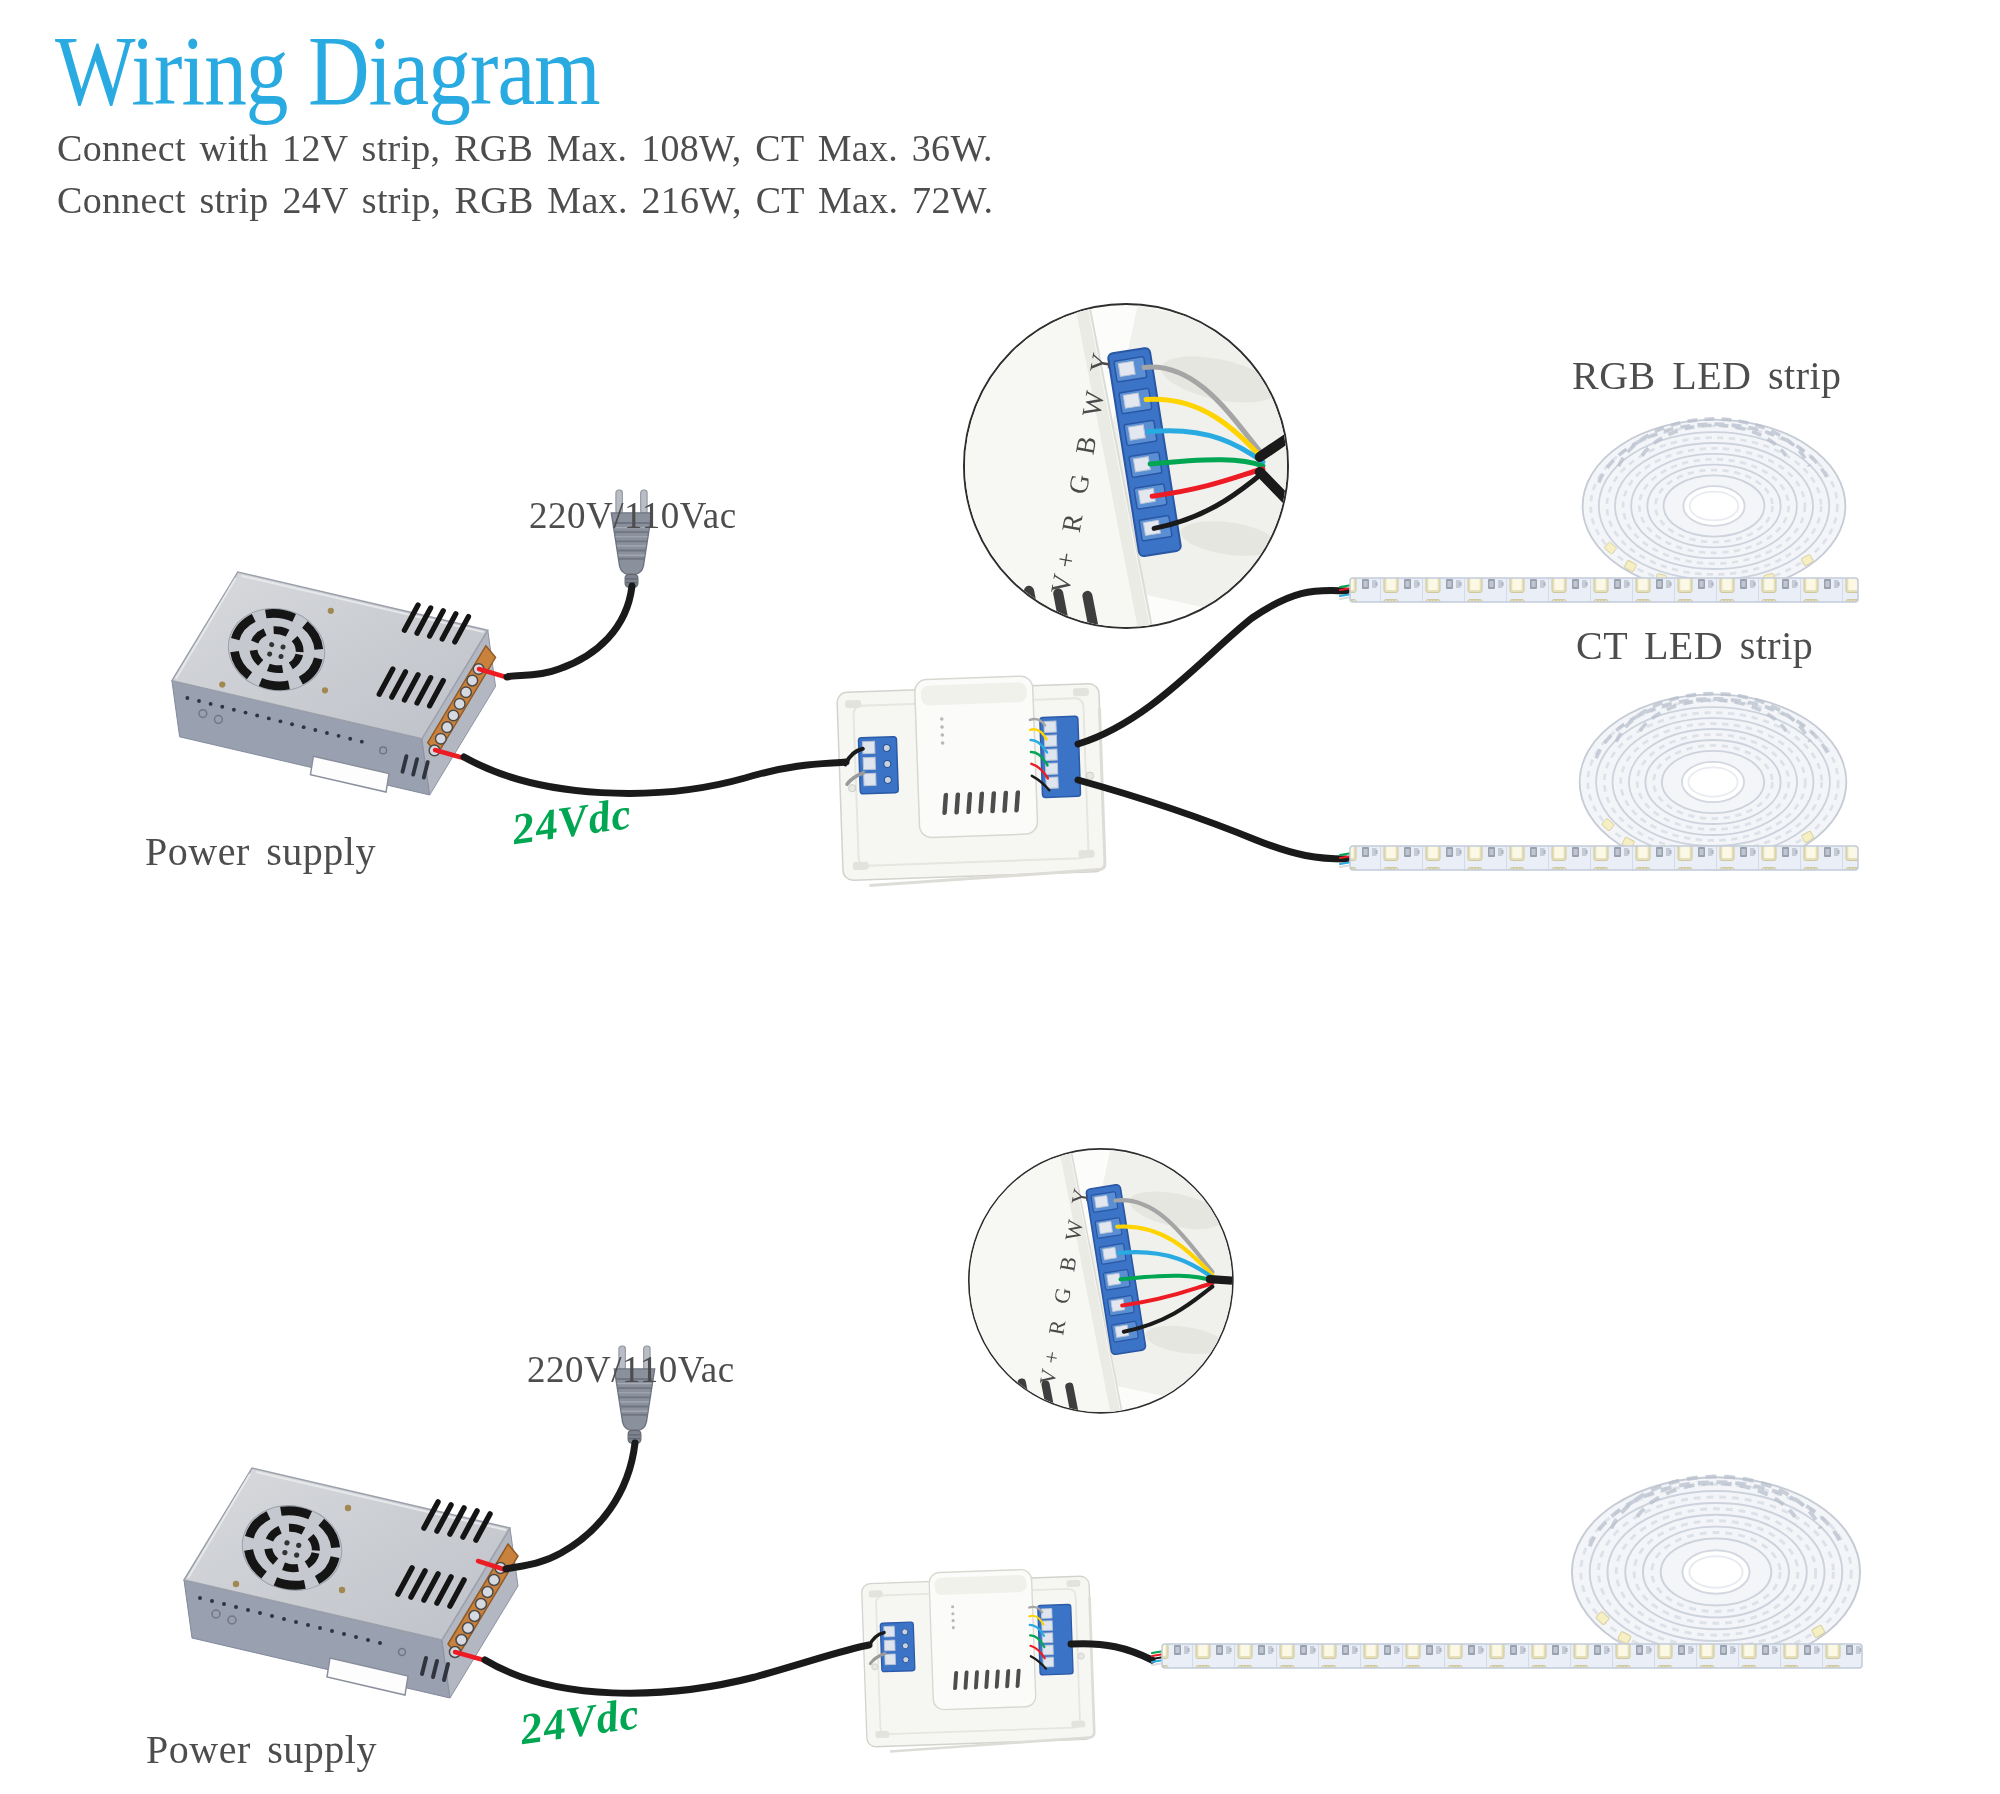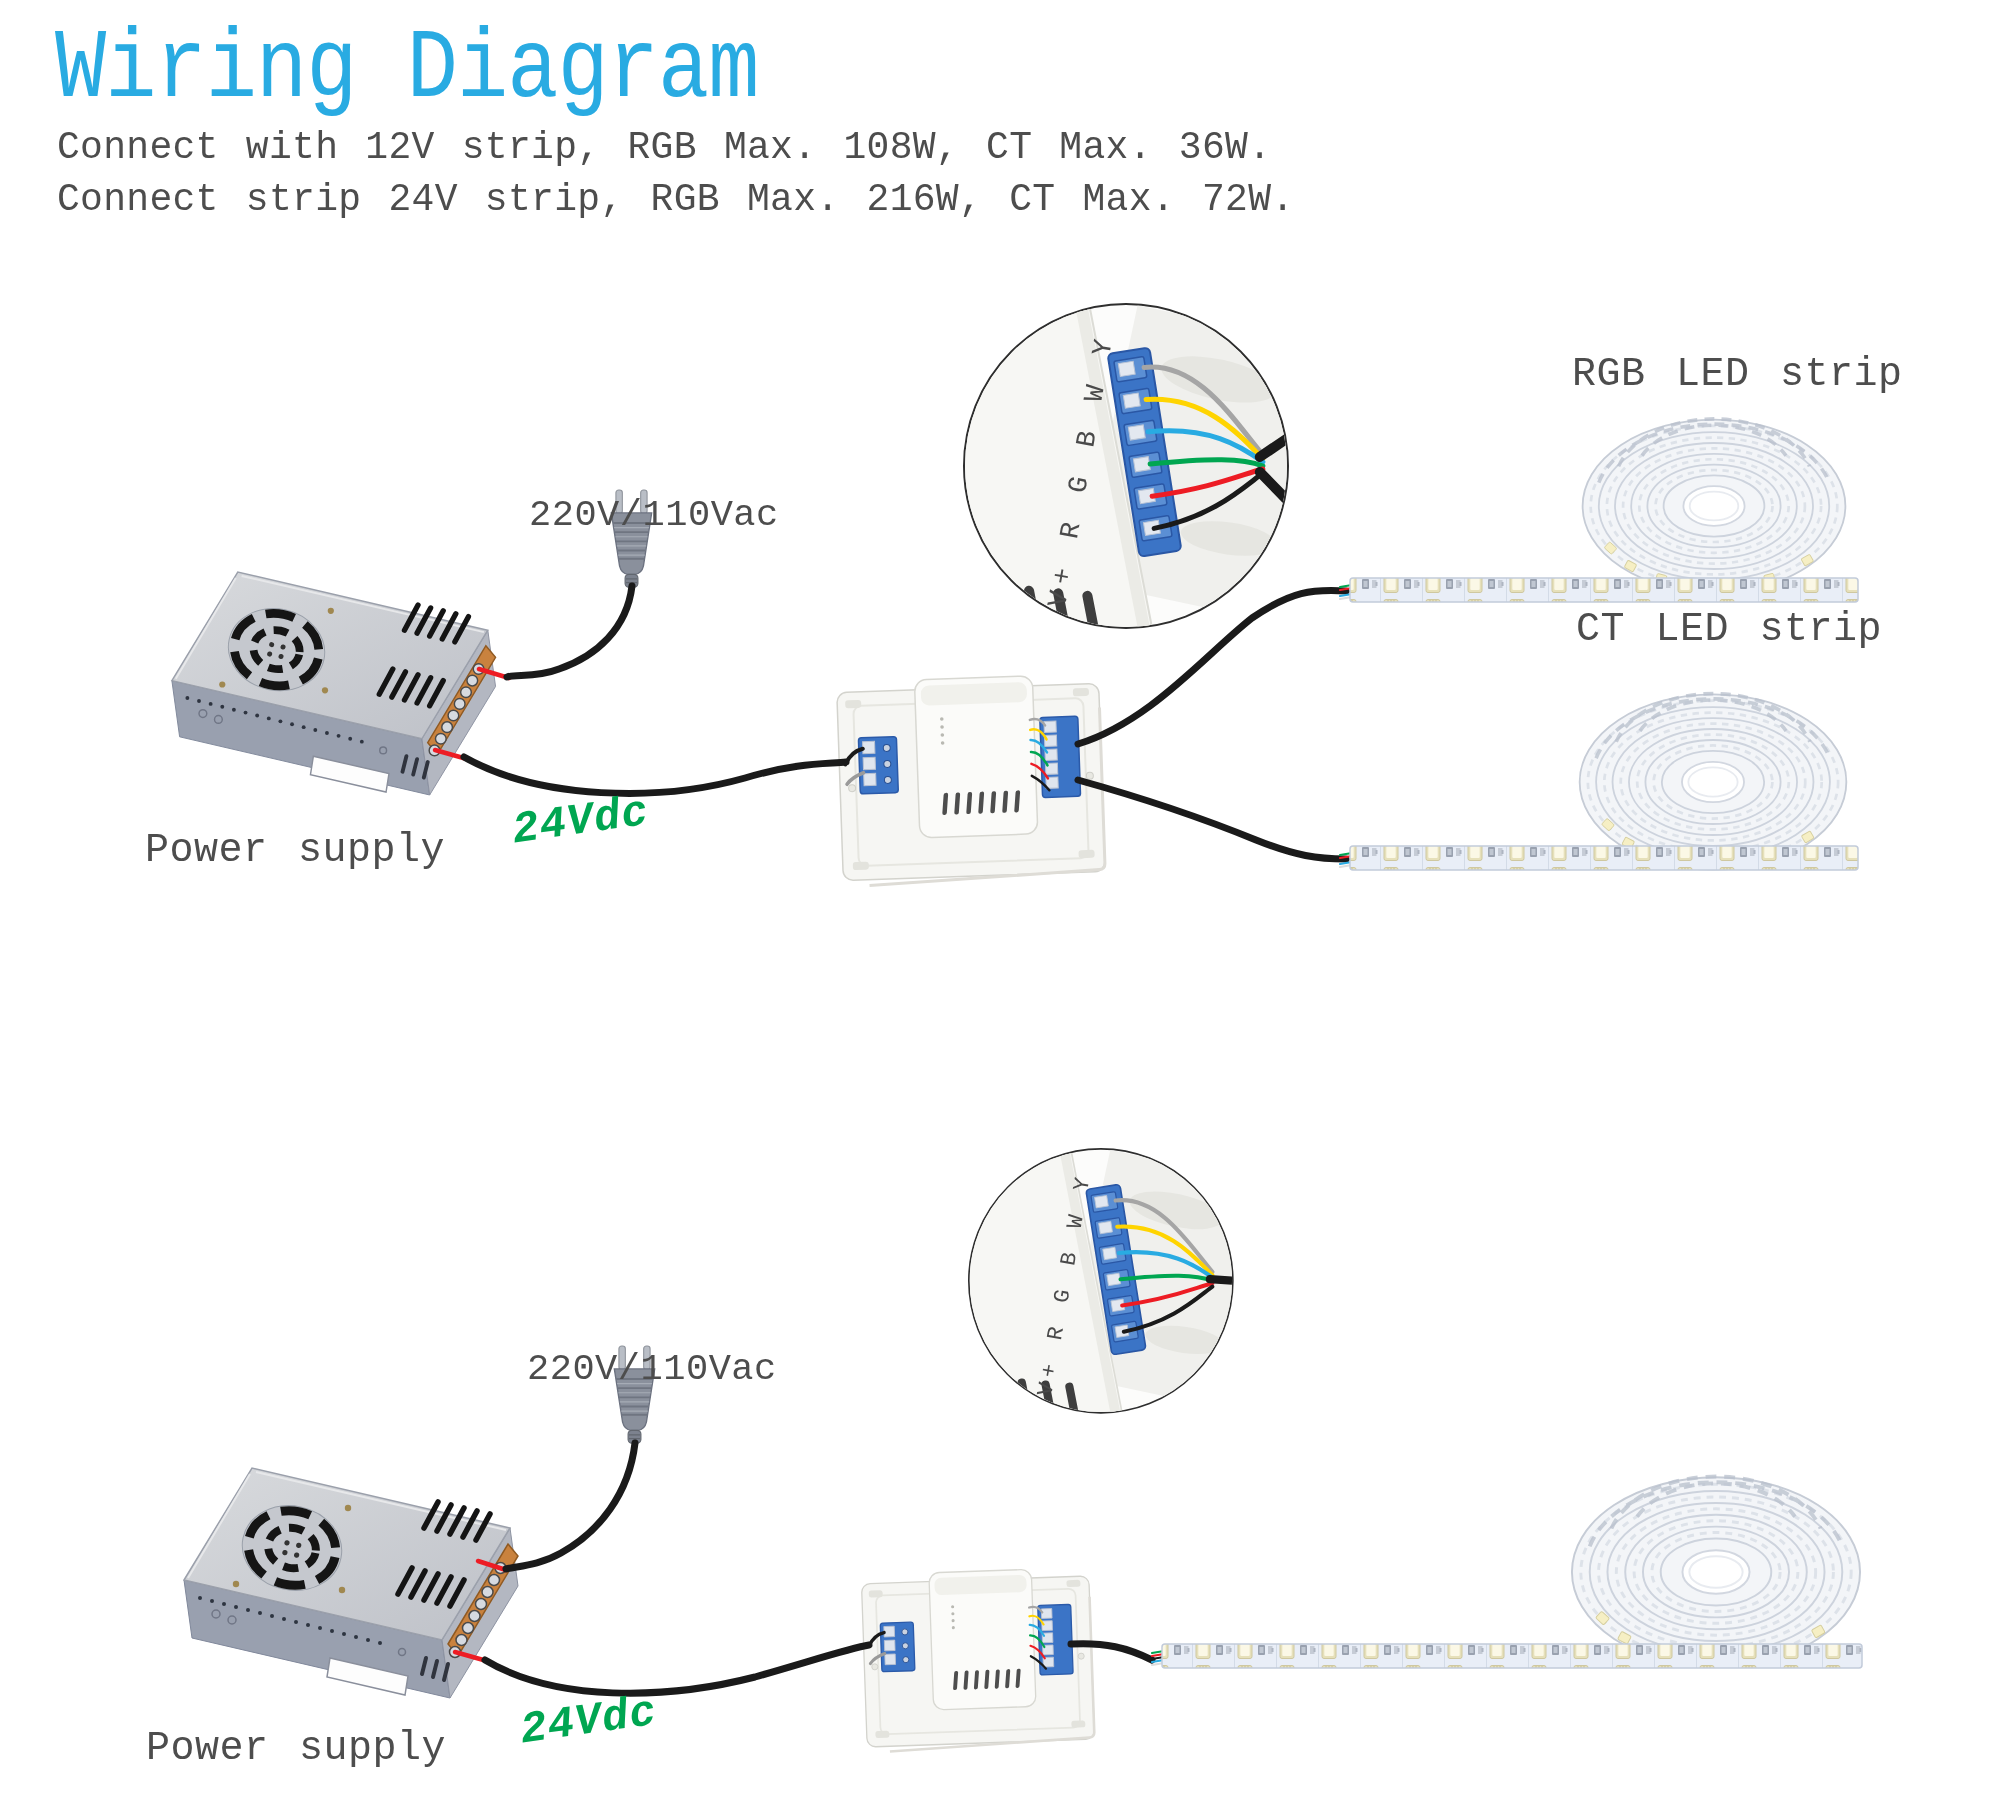--- a/index.html
+++ b/index.html
@@ -1,18 +1,18 @@
 <!DOCTYPE html>
 <html style="--title_blue: #29abe2; --text_gray: #4d4d4d; --dc_green: #00a651; --wire_red: #ed1c24; --wire_green: #00a651; --wire_blue: #29abe2; --wire_yellow: #ffd400; --wire_gray: #a5a5a5; --wire_black: #1a1a1a; --terminal_blue: #3b74c6;"><head>
 <meta charset="utf-8">
 <style>
   html,body{margin:0;padding:0;background:#ffffff;}
   #stage{
     position:relative;width:2000px;height:1794px;background:#ffffff;overflow:hidden;
-    font-family:Liberation Mono, monospace;
+    font-family:Liberation Serif, serif;
   }
   .lbl{
     position:absolute;font-size:40px;color:var(--text_gray,#4d4d4d);
     letter-spacing:0.5px;word-spacing:6px;white-space:nowrap;z-index:8;
   }
   .lbl.small{font-size:37px;margin-top:48px;}
   .title{
     position:absolute;left:55px;top:14px;font-size:88px;font-weight:400;
     color:var(--title_blue,#29abe2);letter-spacing:-1px;white-space:nowrap;
     transform:scale(.97,1.12);transform-origin:left top;z-index:8;
@@ -340,21 +340,21 @@
     <g fill="none" stroke-width="2" stroke-linecap="round">
       <path class="w-green" d="M2,15 L14,13"></path>
         <path class="w-red" d="M2,18 L14,16"></path>
       <path class="w-black" d="M2,21 L14,19"></path>
         <path class="w-cyan" d="M2,24 L14,22"></path>
       <path d="M2,27 L14,25" stroke="#dddddd"></path>
     </g>
     <rect x="12" y="6" width="508" height="24" rx="3" fill="url(#ledpat)" stroke="#c2cbda" stroke-width="1.5"></rect>
   </svg>
 
-  <div class="lbl" style="left:1576px;top:607px;text-align:center;">CT LED strip</div>
+  <div class="lbl" style="left:1576px;top:622px;text-align:center;">CT LED strip</div>
   <svg class="part" style="left:1576px;top:690px;" width="274" height="184" viewBox="0 0 300 200">
       <use href="#sym-reel"></use>
     </svg>
   <svg class="strip" style="left:1338px;top:840px;" width="524" height="36" viewBox="0 0 524 36">
     <g fill="none" stroke-width="2" stroke-linecap="round">
       <path class="w-green" d="M2,15 L14,13"></path>
         <path class="w-red" d="M2,18 L14,16"></path>
       <path class="w-black" d="M2,21 L14,19"></path>
         <path class="w-cyan" d="M2,24 L14,22"></path>
       <path d="M2,27 L14,25" stroke="#dddddd"></path>

